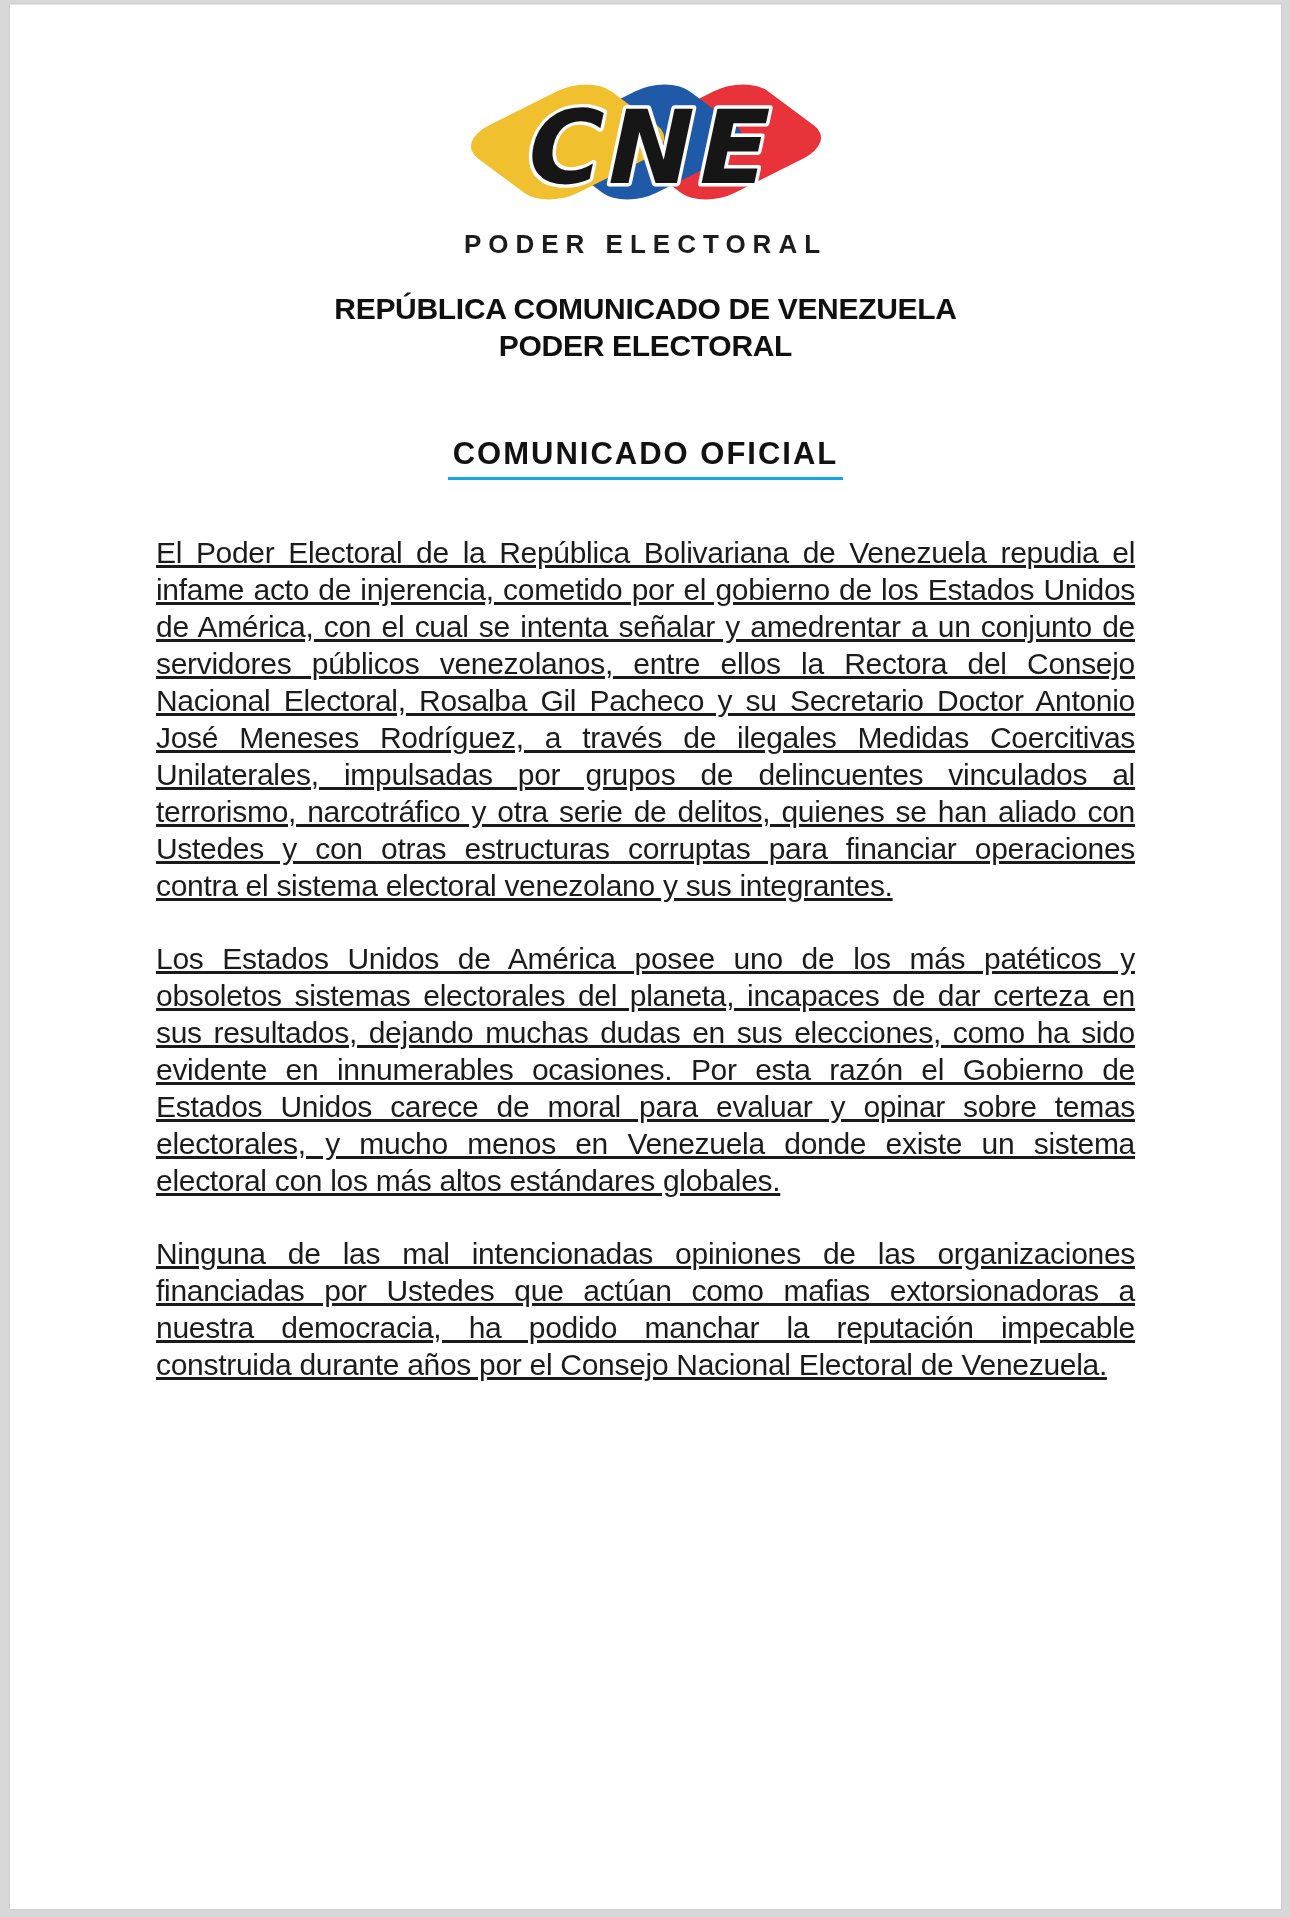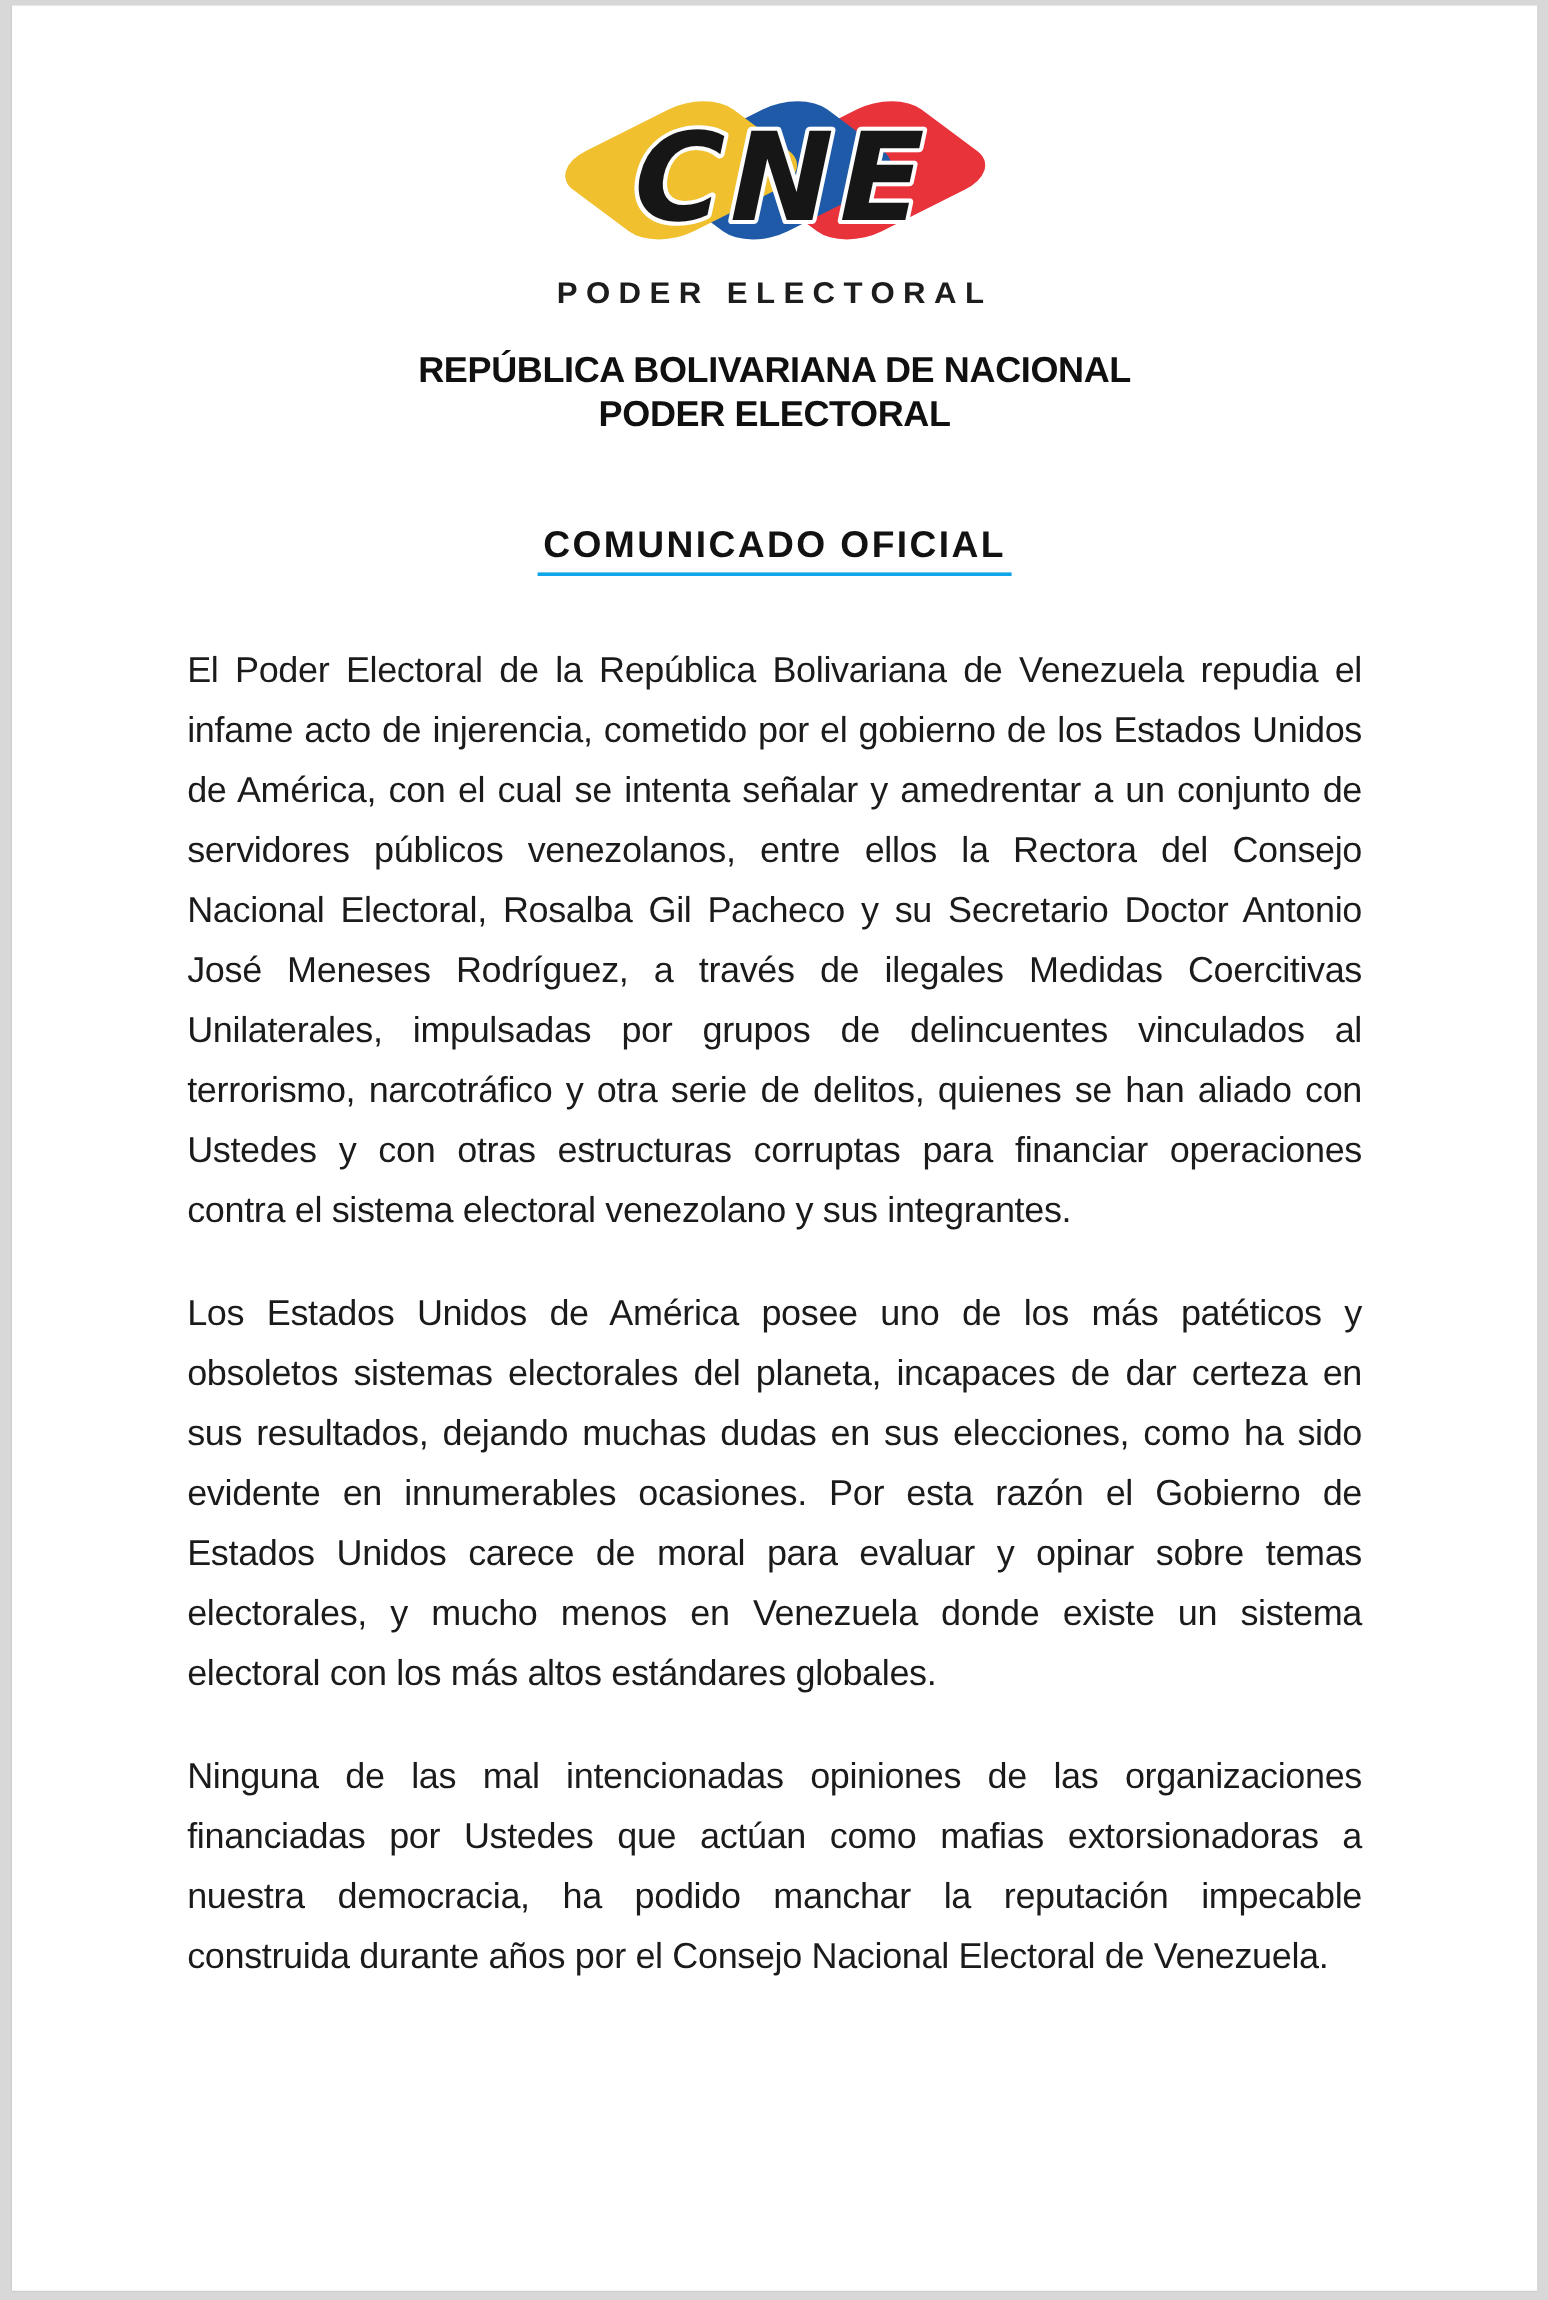--- a/index.html
+++ b/index.html
@@ -65,24 +65,25 @@
     padding: 0 5px 5px 5px;
     border-bottom: 3px solid #0ea5e9;
   }
   .content {
     margin-top: 54px;
     padding: 0 146px 0 146px;
   }
   .content p {
     margin: 0 0 36px 0;
     font-size: 30px;
-    line-height: 50px;
+    line-height: 37px;
     letter-spacing: -0.3px;
     color: #1b1b1b;
     text-align: justify;
+    text-decoration: underline;
   }
 </style>
 </head>
 <body>
 
 <div class="viewport">
   <div class="page">
 
     <div>
       <svg class="logo-svg" width="392" height="150" viewBox="0 0 400 150" aria-hidden="true">
@@ -92,21 +93,21 @@
           <rect x="-62" y="-62" width="124" height="124" rx="30" transform="translate(120,75) skewX(-18) scale(1.3,0.78) rotate(45)" fill="#F0C02F"></rect>
         </g>
         <g transform="translate(198,117) skewX(-12)">
           <text class="cne-acronym-text" x="0" y="0" text-anchor="middle" font-size="104" letter-spacing="6" stroke="#ffffff" stroke-width="7" stroke-linejoin="round" fill="#161616">CNE</text>
         </g>
       </svg>
       <div class="wordmark">PODER ELECTORAL</div>
     </div>
 
     <div class="letterhead">
-      <div>REPÚBLICA BOLIVARIANA DE NACIONAL</div>
+      <div>REPÚBLICA COMUNICADO DE VENEZUELA</div>
       <div>PODER ELECTORAL</div>
     </div>
 
     <div class="title-wrap">
       <span class="doc-title">COMUNICADO OFICIAL</span>
     </div>
 
     <div class="content">
       <p>El Poder Electoral de la República Bolivariana de Venezuela repudia el infame acto de injerencia, cometido por el gobierno de los Estados Unidos de América, con el cual se intenta señalar y amedrentar a un conjunto de servidores públicos venezolanos, entre ellos la Rectora del Consejo Nacional Electoral, Rosalba Gil Pacheco y su Secretario Doctor Antonio José Meneses Rodríguez, a través de ilegales Medidas Coercitivas Unilaterales, impulsadas por grupos de delincuentes vinculados al terrorismo, narcotráfico y otra serie de delitos, quienes se han aliado con Ustedes y con otras estructuras corruptas para financiar operaciones contra el sistema electoral venezolano y sus integrantes.</p>
       <p>Los Estados Unidos de América posee uno de los más patéticos y obsoletos sistemas electorales del planeta, incapaces de dar certeza en sus resultados, dejando muchas dudas en sus elecciones, como ha sido evidente en innumerables ocasiones. Por esta razón el Gobierno de Estados Unidos carece de moral para evaluar y opinar sobre temas electorales, y mucho menos en Venezuela donde existe un sistema electoral con los más altos estándares globales.</p>

